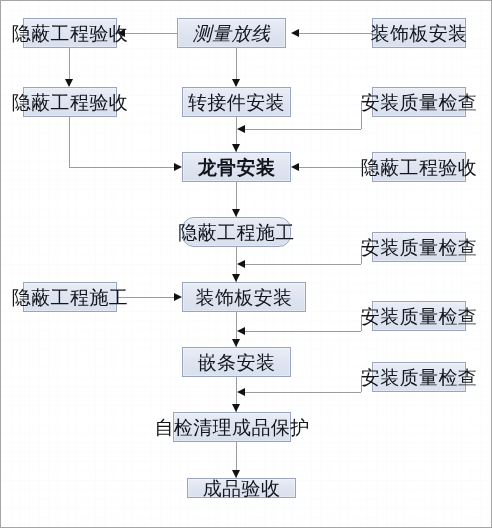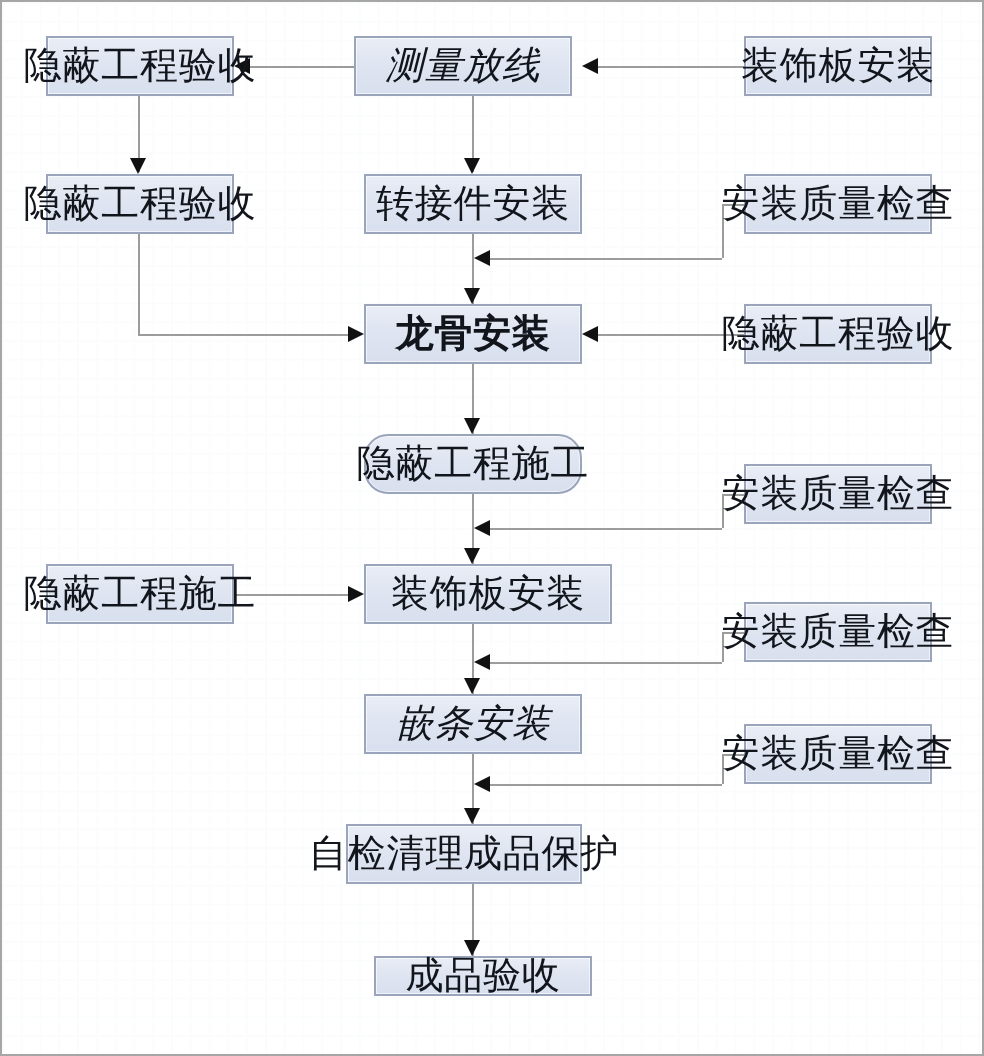--- a/index.html
+++ b/index.html
@@ -144,21 +144,21 @@
   <div class="arrow right" style="left:173px; top:291.5px;"></div>
 
   <div class="ln h" style="left:360px; top:315px; width:11px;"></div>
   <div class="ln v" style="left:360px; top:315px; width:1px; height:15px;"></div>
   <div class="ln h" style="left:244px; top:330px; width:116px;"></div>
   <div class="arrow left" style="left:236px; top:325.5px;"></div>
 
   <div class="ln v" style="left:235px; top:311px; width:1px; height:35px;"></div>
   <div class="arrow down" style="left:231px; top:338px;"></div>
 
-  <div class="node" style="left:181px; top:346px; width:109px; height:30px;font-style:italic;">嵌条安装</div>
+  <div class="node" style="left:181px; top:346px; width:109px; height:30px;">嵌条安装</div>
 
   <div class="node" style="left:371px; top:361px; width:94px; height:30px;">安装质量检查</div>
 
   <div class="ln h" style="left:360px; top:376px; width:11px;"></div>
   <div class="ln v" style="left:360px; top:376px; width:1px; height:15px;"></div>
   <div class="ln h" style="left:244px; top:391px; width:116px;"></div>
   <div class="arrow left" style="left:236px; top:386.5px;"></div>
 
   <div class="ln v" style="left:235px; top:376px; width:1px; height:35px;"></div>
   <div class="arrow down" style="left:231px; top:403px;"></div>

